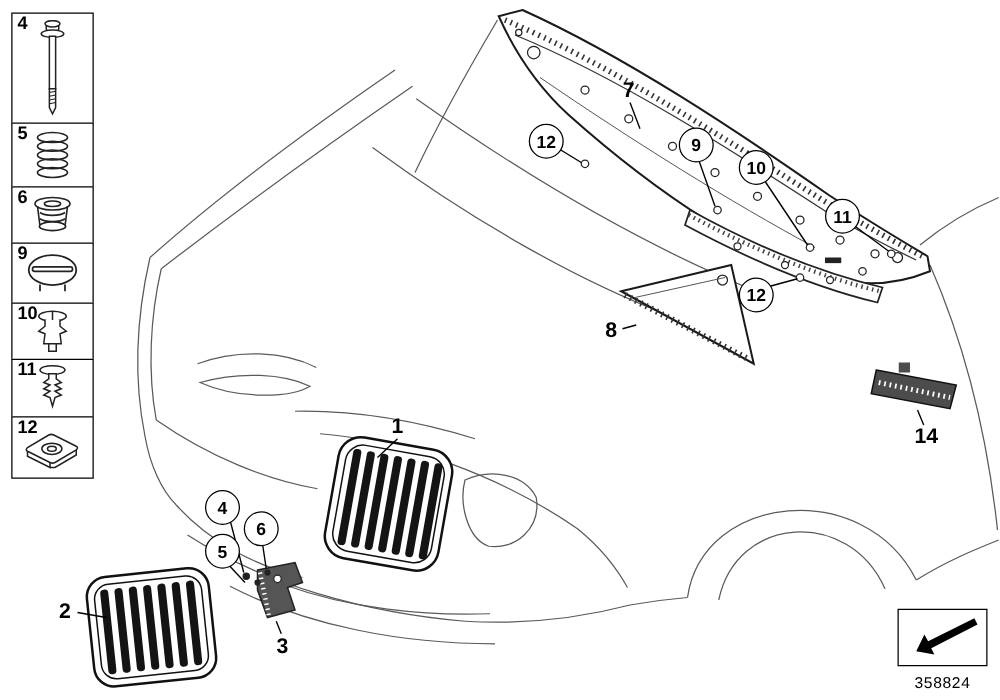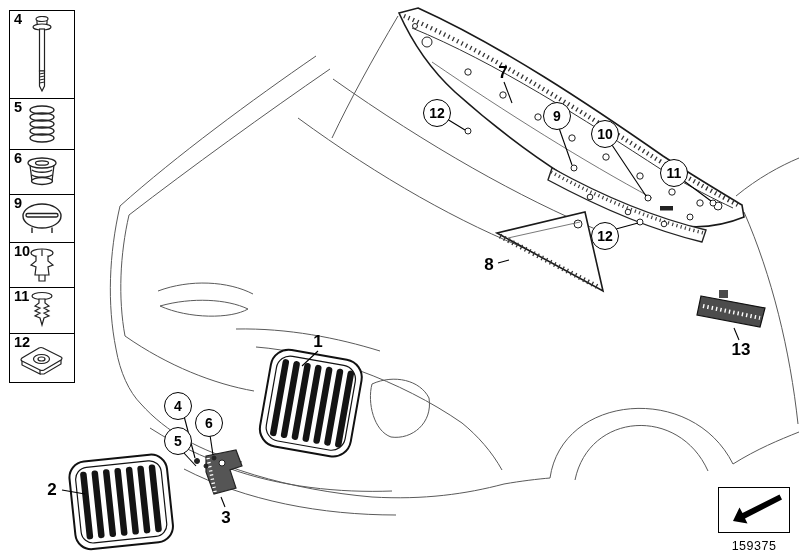--- a/index.html
+++ b/index.html
@@ -248,33 +248,33 @@
         <path d="M46,22 L46,26 L29,36 L25,36" fill="none"></path>
         <ellipse cx="26.5" cy="21" rx="8" ry="4.5"></ellipse>
         <ellipse cx="26.5" cy="21" rx="3.5" ry="2"></ellipse>
       </g>
     </svg>
   </div>
 
   <div class="lab" style="left:503px;top:72px">7</div>
   <div class="lab" style="left:318px;top:341px">1</div>
   <div class="lab" style="left:489px;top:264px">8</div>
-  <div class="lab" style="left:741px;top:349px">13</div>
+  <div class="lab" style="left:741px;top:349px">14</div>
   <div class="lab" style="left:52px;top:489px">2</div>
   <div class="lab" style="left:226px;top:517px">3</div>
 
   <div class="co" style="left:436px;top:112px">12</div>
   <div class="co" style="left:556px;top:115px">9</div>
   <div class="co" style="left:604px;top:133px">10</div>
   <div class="co" style="left:673px;top:172px">11</div>
   <div class="co" style="left:604px;top:235px">12</div>
   <div class="co" style="left:177px;top:405px">4</div>
   <div class="co" style="left:177px;top:440px">5</div>
   <div class="co" style="left:208px;top:422px">6</div>
 
   <div class="dirbox">
     <svg width="70" height="42" viewBox="0 0 70 42">
       <polygon points="14,32 28.5,34.5 26,29.5 63,10.5 60.5,5.5 23.5,24 20.5,18.5" fill="#000"></polygon>
     </svg>
   </div>
-  <div class="dnum">159375</div>
+  <div class="dnum">358824</div>
 
 </div>
 
 </body></html>

